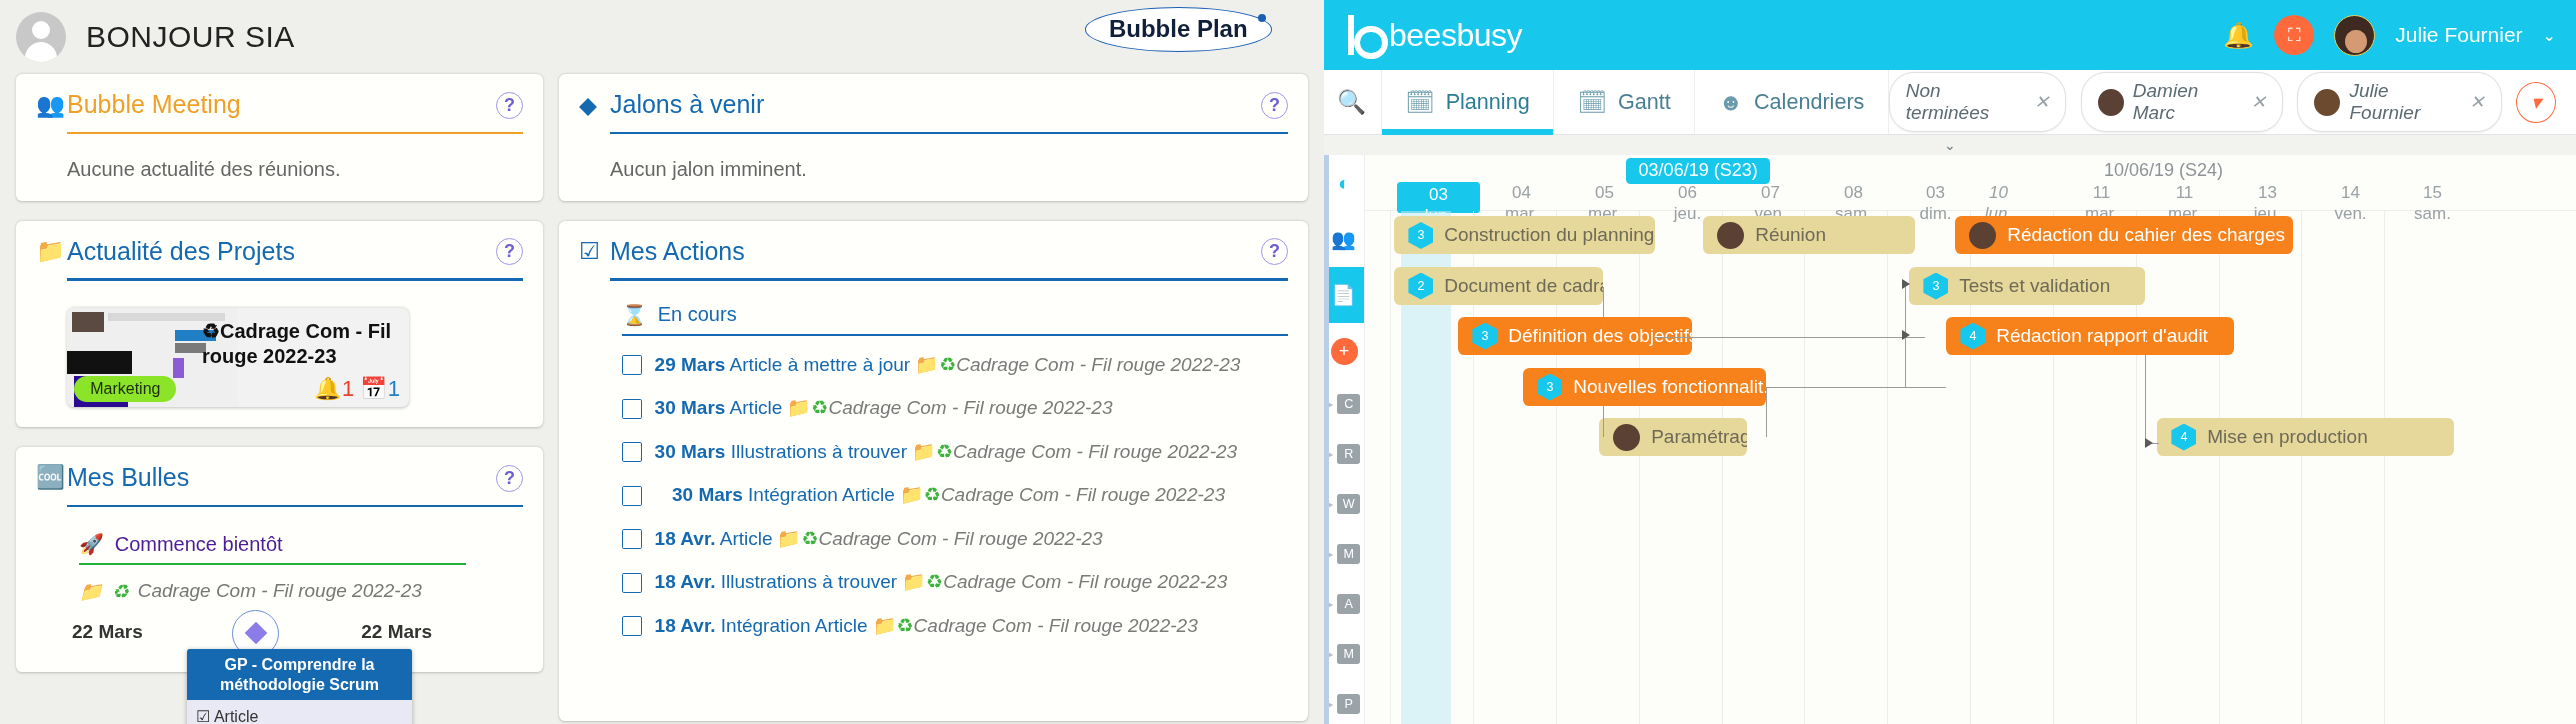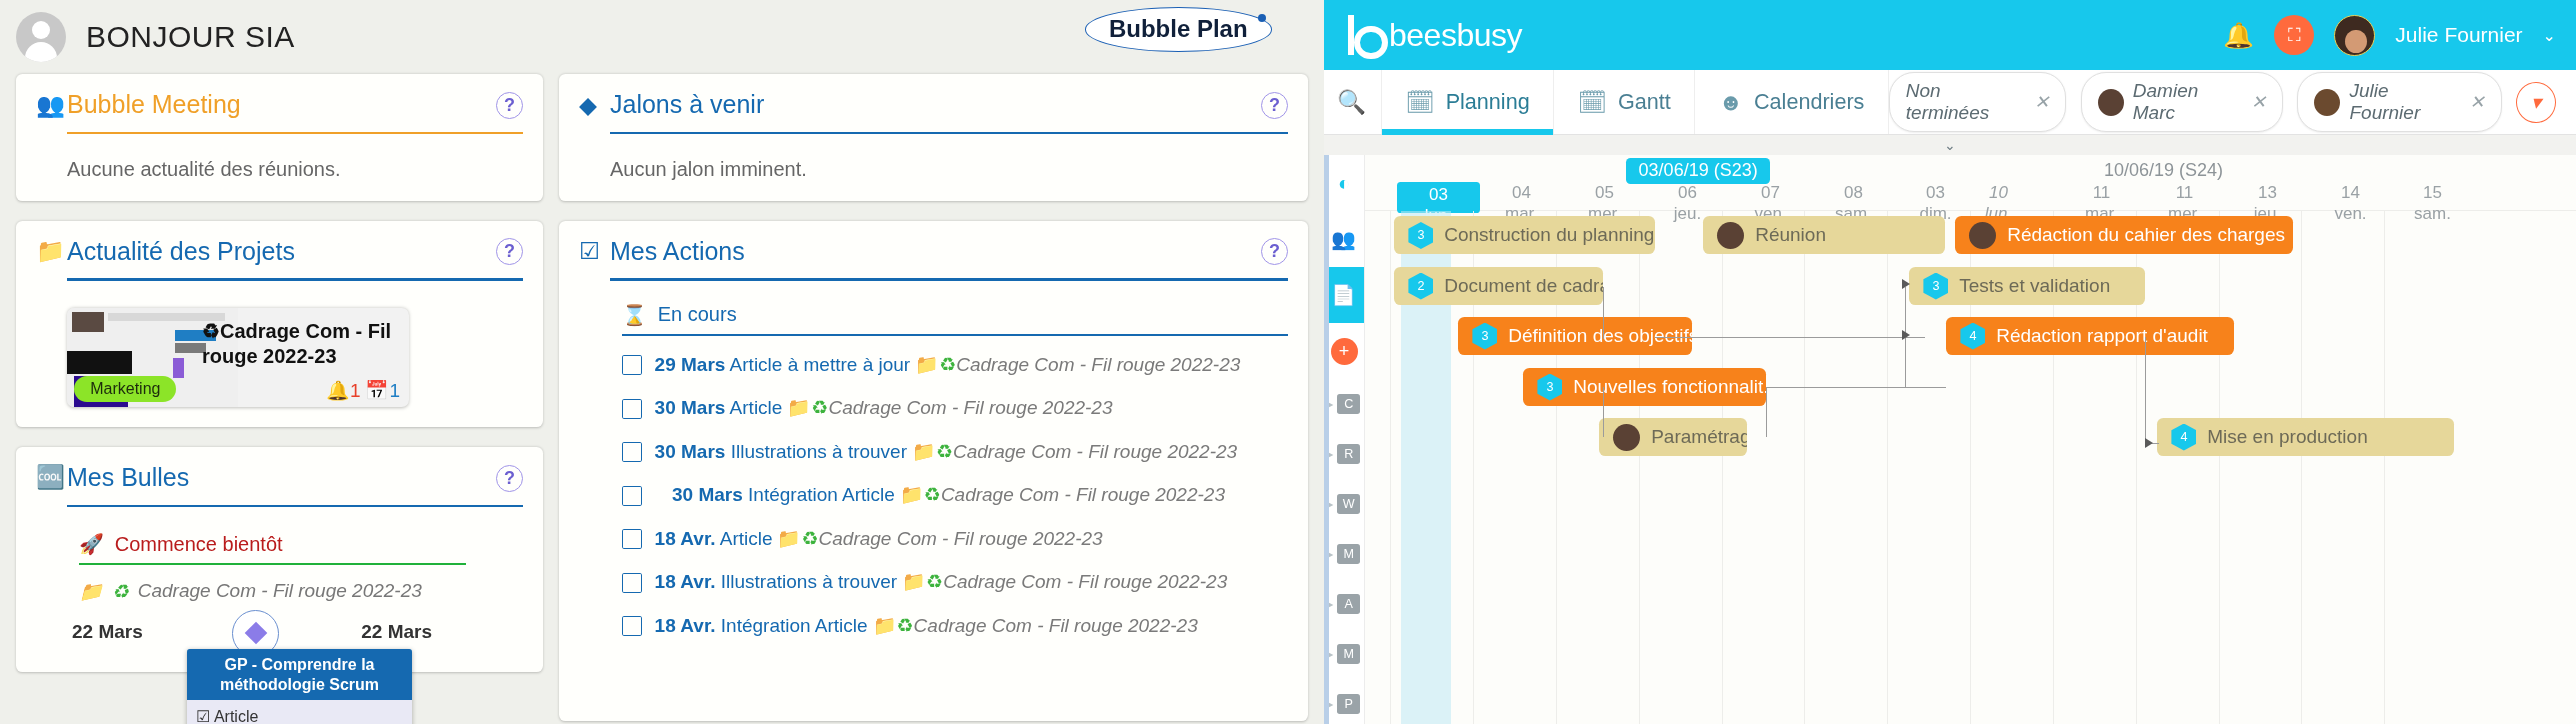--- a/index.html
+++ b/index.html
@@ -70,27 +70,27 @@
   .proj-thumb .mini4{position:absolute;left:108px;top:35px;width:31px;height:10px;background:#7a7a7a;}
   .proj-thumb .mini5{position:absolute;left:0px;top:43px;width:65px;height:23.4px;background:#111;}
   .proj-thumb .mini6{position:absolute;left:7.2px;top:68px;width:54px;height:31px;background:#2b0b8f;}
   .proj-thumb .mini7{position:absolute;left:106px;top:50px;width:10.8px;height:20px;background:#8b5cd6;}
   .tag-marketing{
     position:absolute; left:7.2px; bottom:5.4px; background:#8ce428; color:#1d2c0d;
     border-radius:20px; padding:3.6px 16px; font-size:16px;
   }
   .proj-meta{ position:absolute; left:135px; top:10.8px; width:207px; }
   .proj-name{ font-size:20px; font-weight:bold; color:#111; line-height:1.25; }
-  .proj-counts{ position:absolute; right:9px; bottom:5.4px; font-size:19px; }
+  .proj-counts{ position:absolute; right:9px; bottom:5.4px; font-size:22px; }
   .cnt-red{ color:#e8402a; }
   .cnt-blue{ color:#1f7ec4; }
 
   
   .bulle-sub{ display:flex; align-items:center; gap:10.8px; margin:25px 0 0 43px; }
-  .bulle-sub .lbl{ color:#b91c1c; font-size:20px; }
+  .bulle-sub .lbl{ color:#4c1d95; font-size:20px; }
   .bulle-rule{ height:1.8px; background:#20b13a; margin:7.2px 0 0 43px; width:387px; }
   .bulle-proj{ margin:14.4px 0 0 43px; color:#777; font-style:italic; font-size:19px; display:flex; gap:9px; align-items:center;}
   .bulle-timeline{ position:relative; margin:12.6px 0 0 36px; height:36px; width:360px;}
   .bulle-timeline .d1{ position:absolute; left:0; top:5.4px; font-size:19px; font-weight:bold; color:#333;}
   .bulle-timeline .d2{ position:absolute; right:0; top:5.4px; font-size:19px; font-weight:bold; color:#333;}
   .milestone{
     position:absolute; left:160px; top:-5.4px; width:47px;height:47px;border-radius:50%;
     background:#fff; border:1.8px solid #6a8fd0; display:flex;align-items:center;justify-content:center;
   }
   .diamond{ width:16px;height:16px;background:#8b7ce8; transform:rotate(45deg); }
@@ -507,21 +507,21 @@
             <div class="vline" style="left: 688px;"></div>
             <div class="vline" style="left: 771px;"></div>
             <div class="vline" style="left: 854px;"></div>
             <div class="vline" style="left: 936px;"></div>
             <div class="vline" style="left: 1019px;"></div>
             <div class="todayband" style="left: 36px;"></div>
             <div class="bar tan" style="left: 29px; top: 5.4px; width: 261px;">
               <span class="hex">3</span>
               <span>Construction du planning</span>
             </div>
-            <div class="bar tan" style="left: 338px; top: 5.4px; width: 242px;">
+            <div class="bar tan" style="left: 338px; top: 5.4px; width: 212px;">
               <span class="bav"></span>
               <span>Réunion</span>
             </div>
             <div class="bar orange" style="left: 590px; top: 5.4px; width: 338px;">
               <span class="bav"></span>
               <span>Rédaction du cahier des charges</span>
             </div>
             <div class="bar tan" style="left: 29px; top: 56px; width: 209px;">
               <span class="hex">2</span>
               <span>Document de cadrage</span>

